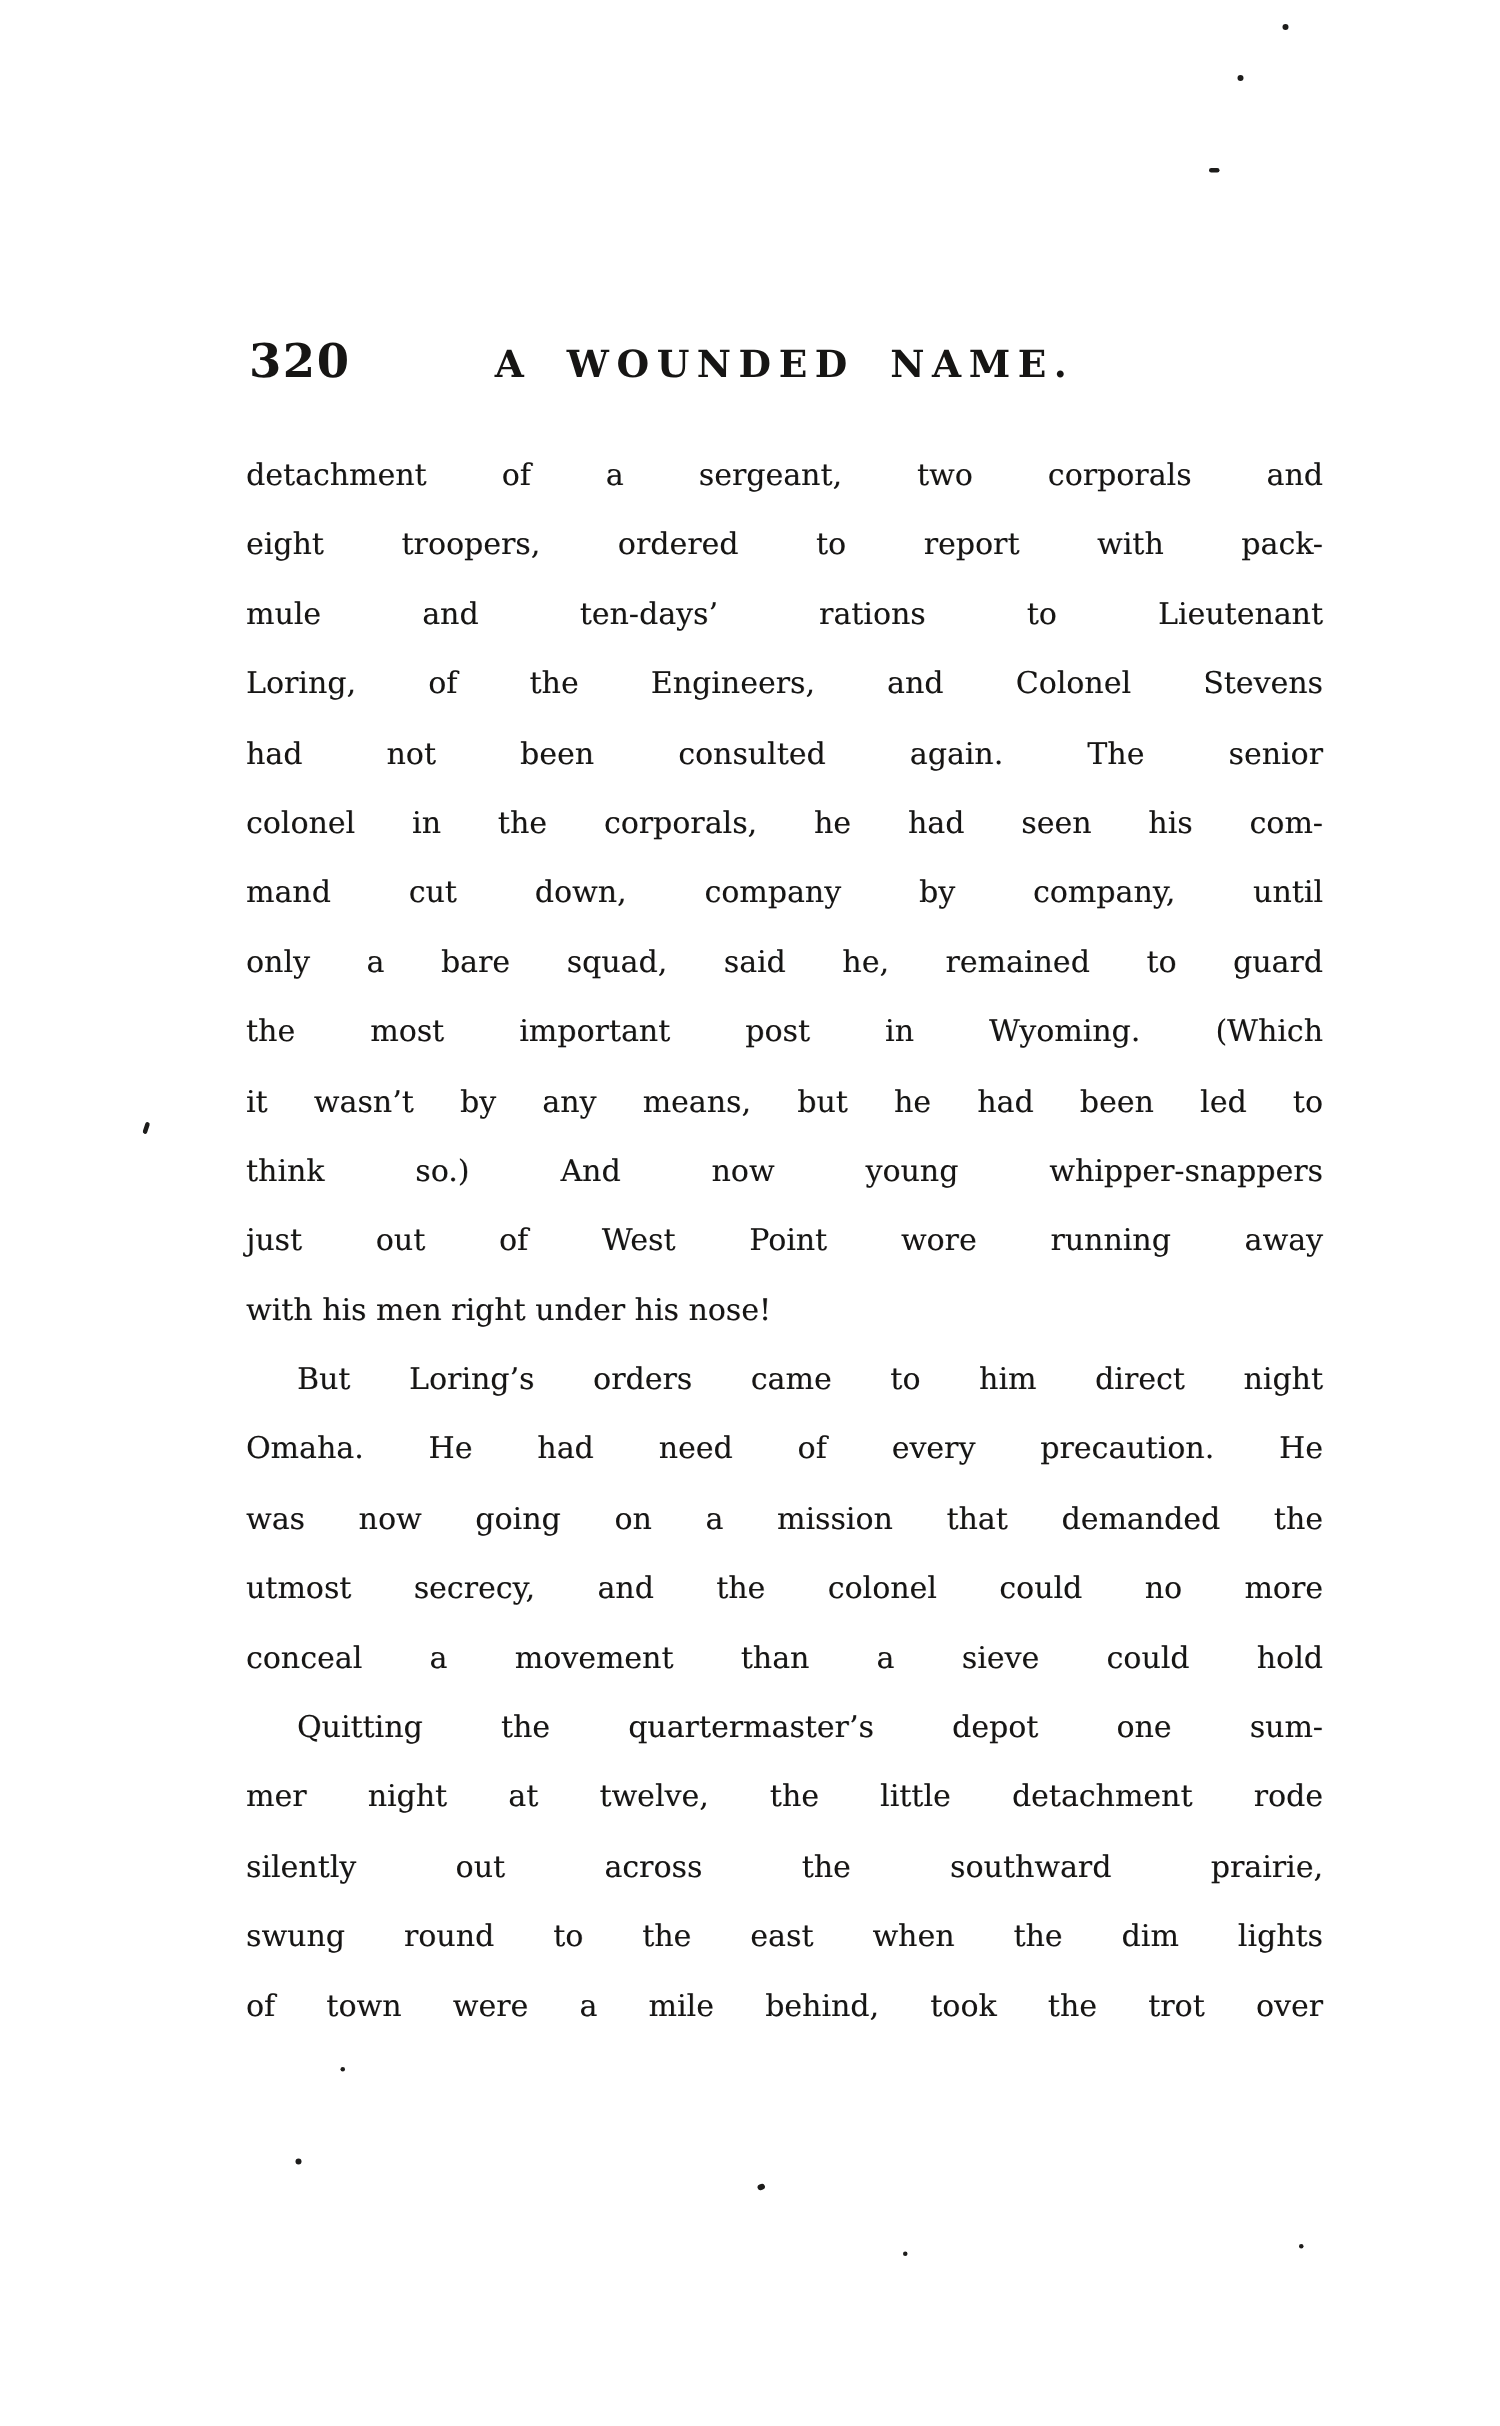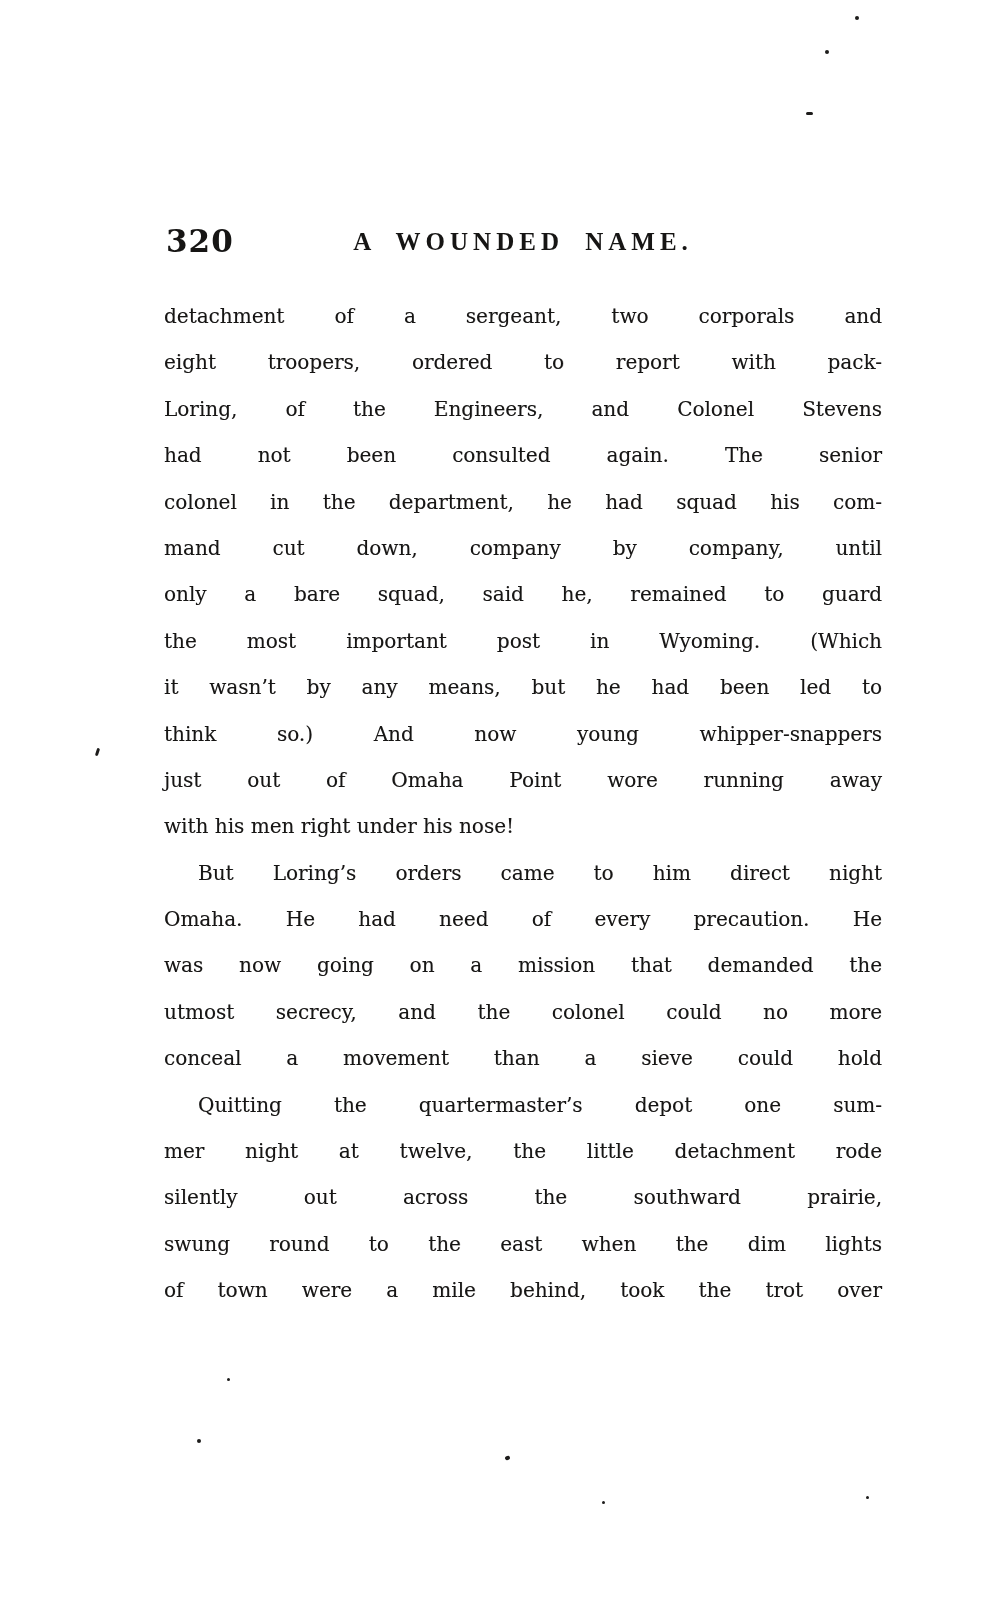--- a/index.html
+++ b/index.html
@@ -20,21 +20,20 @@
     position:absolute; left:2px; top:1px;
     font-size:31px; font-weight:bold; letter-spacing:1px;
     color:#161514;
   }
   .running-title{
     position:absolute; left:0; right:0; top:6px;
     text-align:center;
     font-size:25px; font-weight:bold;
     letter-spacing:5px; word-spacing:10px;
     color:#161514;
-    font-family:Liberation Serif, serif;
   }
   .text-block{
     position:absolute; left:164px; top:293px; width:718px;
   }
   .line{
     height:46.4px; line-height:46.4px;
     font-size:20px;
     text-shadow:0.3px 0.3px 0 rgba(22,21,20,0.35);
   }
   .line.j{ text-align:justify; text-align-last:justify; }
@@ -49,29 +48,30 @@
 <div class="page">
 
   <div class="running-head">
     <span class="page-number">320</span>
     <span class="running-title">A WOUNDED NAME.</span>
   </div>
 
   <div class="text-block" id="text-block">
       <div class="line j">detachment of a sergeant, two corporals and</div>
       <div class="line j">eight troopers, ordered to report with pack-</div>
+      <div class="line j">mule and ten-days’ rations to Lieutenant</div>
       <div class="line j">Loring, of the Engineers, and Colonel Stevens</div>
       <div class="line j">had not been consulted again.  The senior</div>
-      <div class="line j">colonel in the department, he had squad his com-</div>
+      <div class="line j">colonel in the corporals, he had seen his com-</div>
       <div class="line j">mand cut down, company by company, until</div>
       <div class="line j">only a bare squad, said he, remained to guard</div>
       <div class="line j">the most important post in Wyoming.  (Which</div>
       <div class="line j">it wasn’t by any means, but he had been led to</div>
       <div class="line j">think so.)  And now young whipper-snappers</div>
-      <div class="line j">just out of Omaha Point wore running away</div>
+      <div class="line j">just out of West Point wore running away</div>
       <div class="line">with his men right under his nose!</div>
       <div class="line j ind">But Loring’s orders came to him direct night</div>
       <div class="line j">Omaha.  He had need of every precaution.  He</div>
       <div class="line j">was now going on a mission that demanded the</div>
       <div class="line j">utmost secrecy, and the colonel could no more</div>
       <div class="line j">conceal a movement than a sieve could hold</div>
       <div class="line j ind">Quitting the quartermaster’s depot one sum-</div>
       <div class="line j">mer night at twelve, the little detachment rode</div>
       <div class="line j">silently out across the southward prairie,</div>
       <div class="line j">swung round to the east when the dim lights</div>

